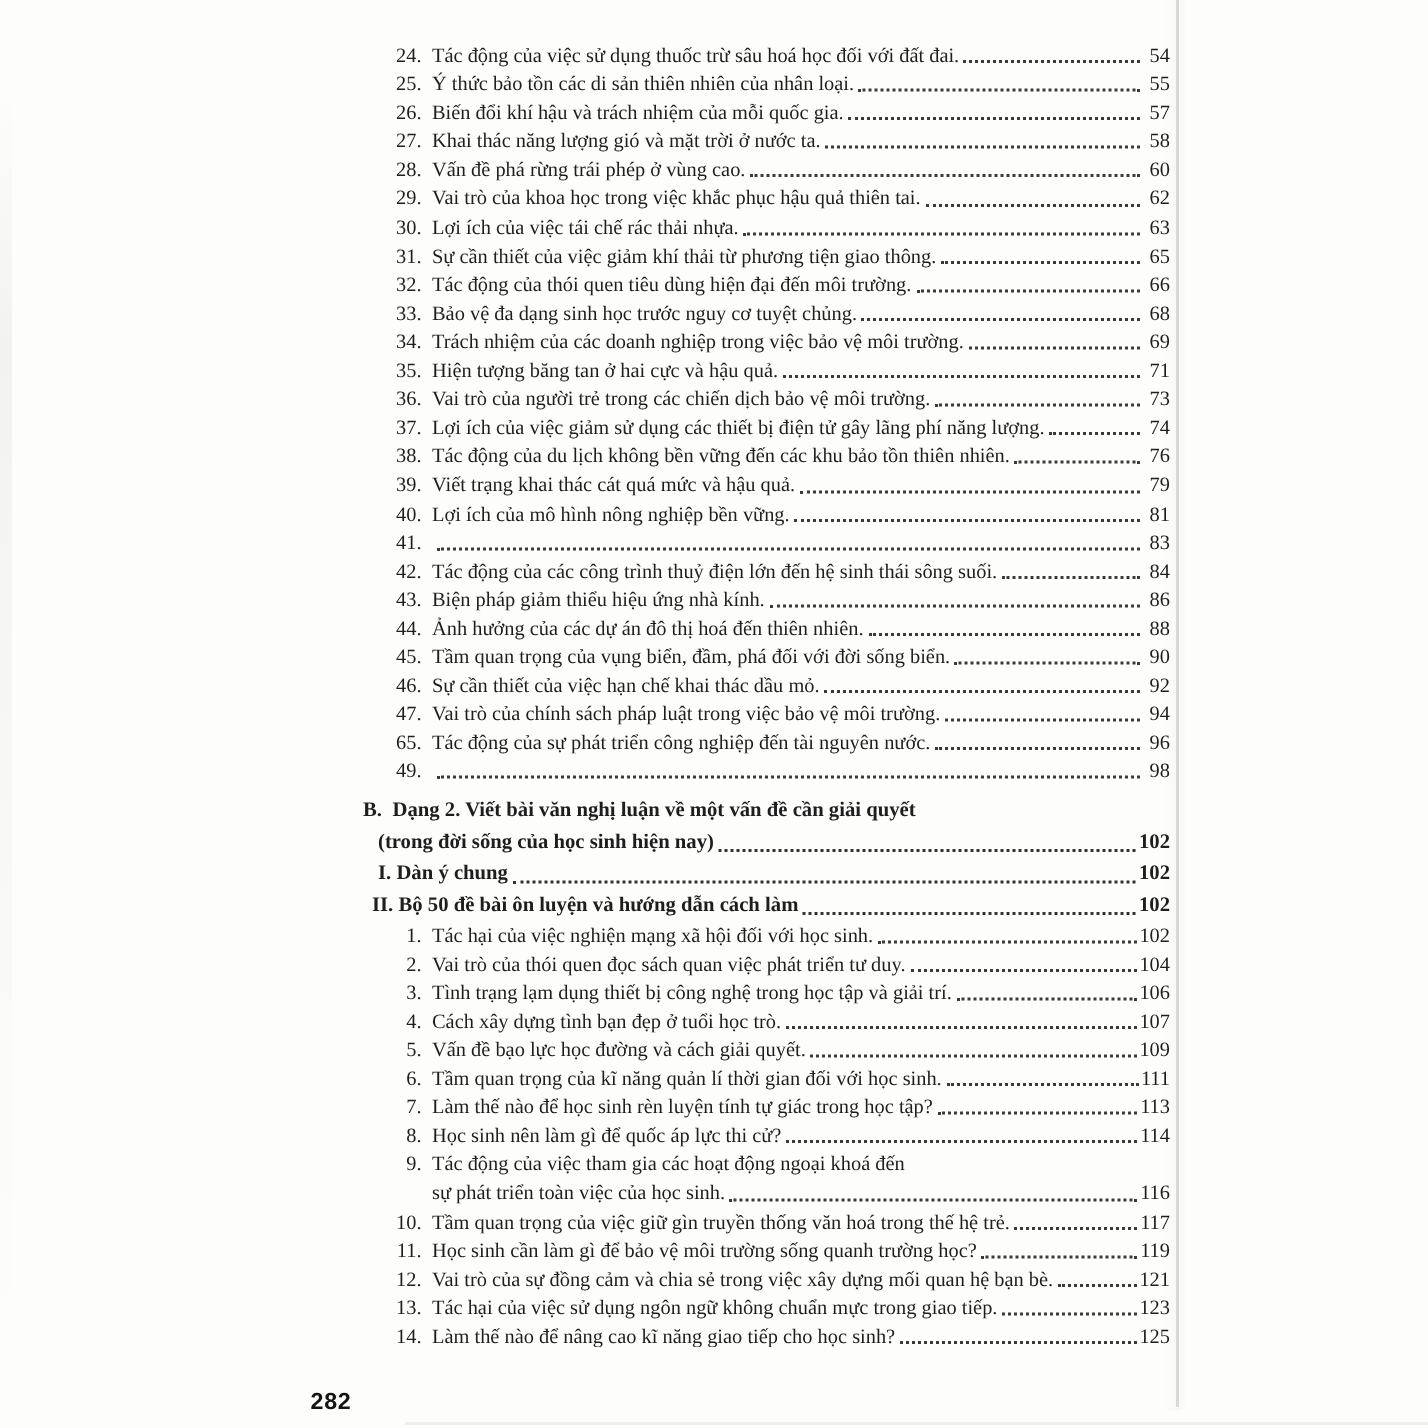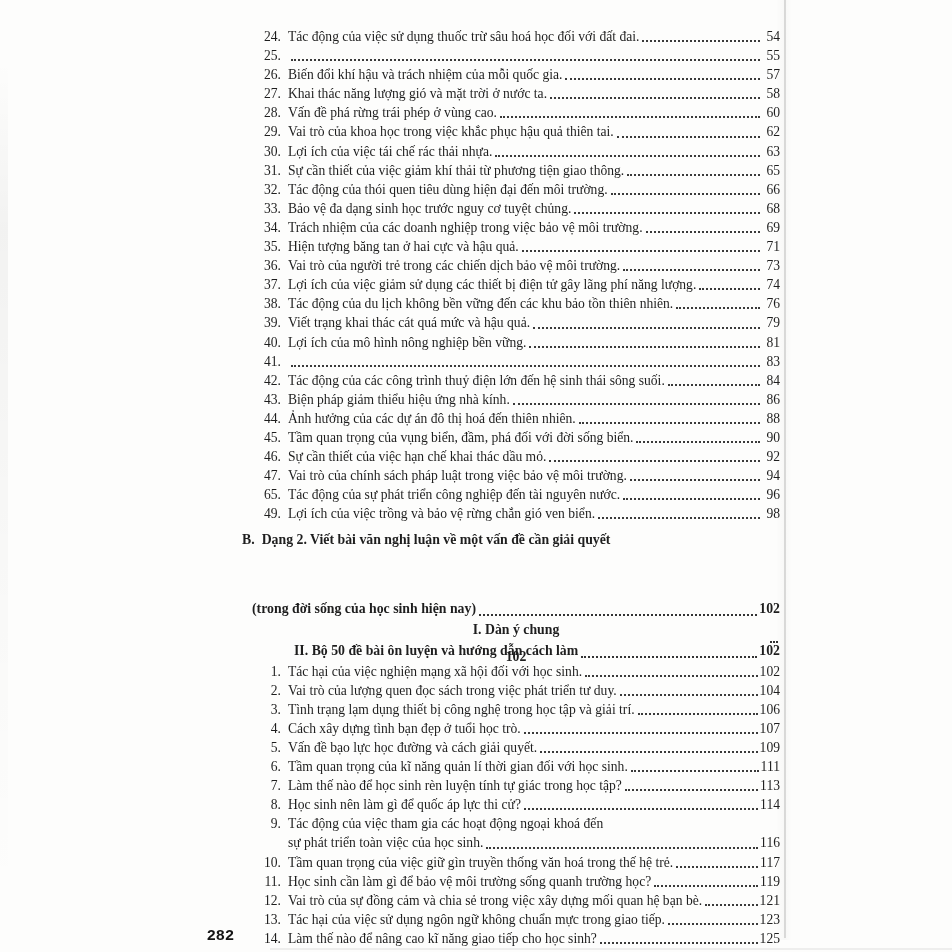--- a/index.html
+++ b/index.html
@@ -17,33 +17,33 @@
   .edge-left-soft{position:absolute;left:0;top:60px;width:8px;height:840px;
     background:linear-gradient(to bottom,rgba(0,0,0,0),rgba(0,0,0,.045) 20%,rgba(0,0,0,.02) 60%,rgba(0,0,0,0));}
   .edge-bottom-soft{position:absolute;left:270px;top:948px;width:682px;height:2px;
     background:rgba(0,0,0,.06);}
 
   .toc{
     position:absolute;left:240px;top:27px;width:540px;
     font-size:13.6px;
     filter:blur(.22px);
   }
-  .row{display:flex;align-items:center;height:19.1px;line-height:19.1px;white-space:nowrap;}
+  .row{display:flex;align-items:flex-start;height:19.1px;line-height:19.1px;white-space:nowrap;}
   .row .num{flex:none;width:41px;text-align:right;padding-right:7px;}
   .row .label{flex:none;}
   .leader{flex:1;align-self:flex-end;margin:0 2px 4px 3px;min-width:8px;
     border-bottom:2px dotted #3a3a3a;height:0;}
   .pg{flex:none;min-width:18px;text-align:right;}
 
   .hrow{height:20.8px;line-height:20.8px;font-weight:bold;font-size:13.8px;}
   .hrow .leader{border-bottom-color:#333;}
   #b-head-1{margin-top:7px;padding-left:2px;}
-  #b-head-2{padding-left:12px;margin-top:48px;}
-  #sub-i{padding-left:12px;flex-direction:column;}
-  #sub-ii{padding-left:8px;margin-left:46px;}
+  #b-head-2{padding-left:12px;}
+  #sub-i{padding-left:12px;}
+  #sub-ii{padding-left:8px;}
 
   .footer-page-number{
     position:absolute;left:207px;top:926px;
     font-family:"Liberation Sans","DejaVu Sans",sans-serif;
     font-weight:bold;font-size:15.5px;color:#151515;
     letter-spacing:.5px;
   }
 </style>
 </head>
 <body>
@@ -57,20 +57,21 @@
 
   <div id="section-a-list">
       <div class="row">
     <span class="num">24.</span>
     <span class="label">Tác động của việc sử dụng thuốc trừ sâu hoá học đối với đất đai.</span>
     <span class="leader"></span>
     <span class="pg">54</span>
   </div>
       <div class="row">
     <span class="num">25.</span>
+    <span class="label">Ý thức bảo tồn các di sản thiên nhiên của nhân loại.</span>
     <span class="leader"></span>
     <span class="pg">55</span>
   </div>
       <div class="row">
     <span class="num">26.</span>
     <span class="label">Biến đổi khí hậu và trách nhiệm của mỗi quốc gia.</span>
     <span class="leader"></span>
     <span class="pg">57</span>
   </div>
       <div class="row">
@@ -199,21 +200,20 @@
     <span class="pg">94</span>
   </div>
       <div class="row">
     <span class="num">65.</span>
     <span class="label">Tác động của sự phát triển công nghiệp đến tài nguyên nước.</span>
     <span class="leader"></span>
     <span class="pg">96</span>
   </div>
       <div class="row">
     <span class="num">49.</span>
-    <span class="label">Lợi ích của việc trồng và bảo vệ rừng chắn gió ven biển.</span>
     <span class="leader"></span>
     <span class="pg">98</span>
   </div>
     </div>
 
   <div class="row hrow" id="b-head-1">
     <span class="label">B.</span>
     <span class="label" style="padding-left:7px">Dạng 2. Viết bài văn nghị luận về một vấn đề cần giải quyết</span>
   </div>
   <div class="row hrow" id="b-head-2">
@@ -234,21 +234,21 @@
 
   <div id="section-b-list">
       <div class="row">
     <span class="num">1.</span>
     <span class="label">Tác hại của việc nghiện mạng xã hội đối với học sinh.</span>
     <span class="leader"></span>
     <span class="pg">102</span>
   </div>
       <div class="row">
     <span class="num">2.</span>
-    <span class="label">Vai trò của lượng quen đọc sách trong việc phát triển tư duy.</span>
+    <span class="label">Vai trò của thói quen đọc sách quan việc phát triển tư duy.</span>
     <span class="leader"></span>
     <span class="pg">104</span>
   </div>
       <div class="row">
     <span class="num">3.</span>
     <span class="label">Tình trạng lạm dụng thiết bị công nghệ trong học tập và giải trí.</span>
     <span class="leader"></span>
     <span class="pg">106</span>
   </div>
       <div class="row">

